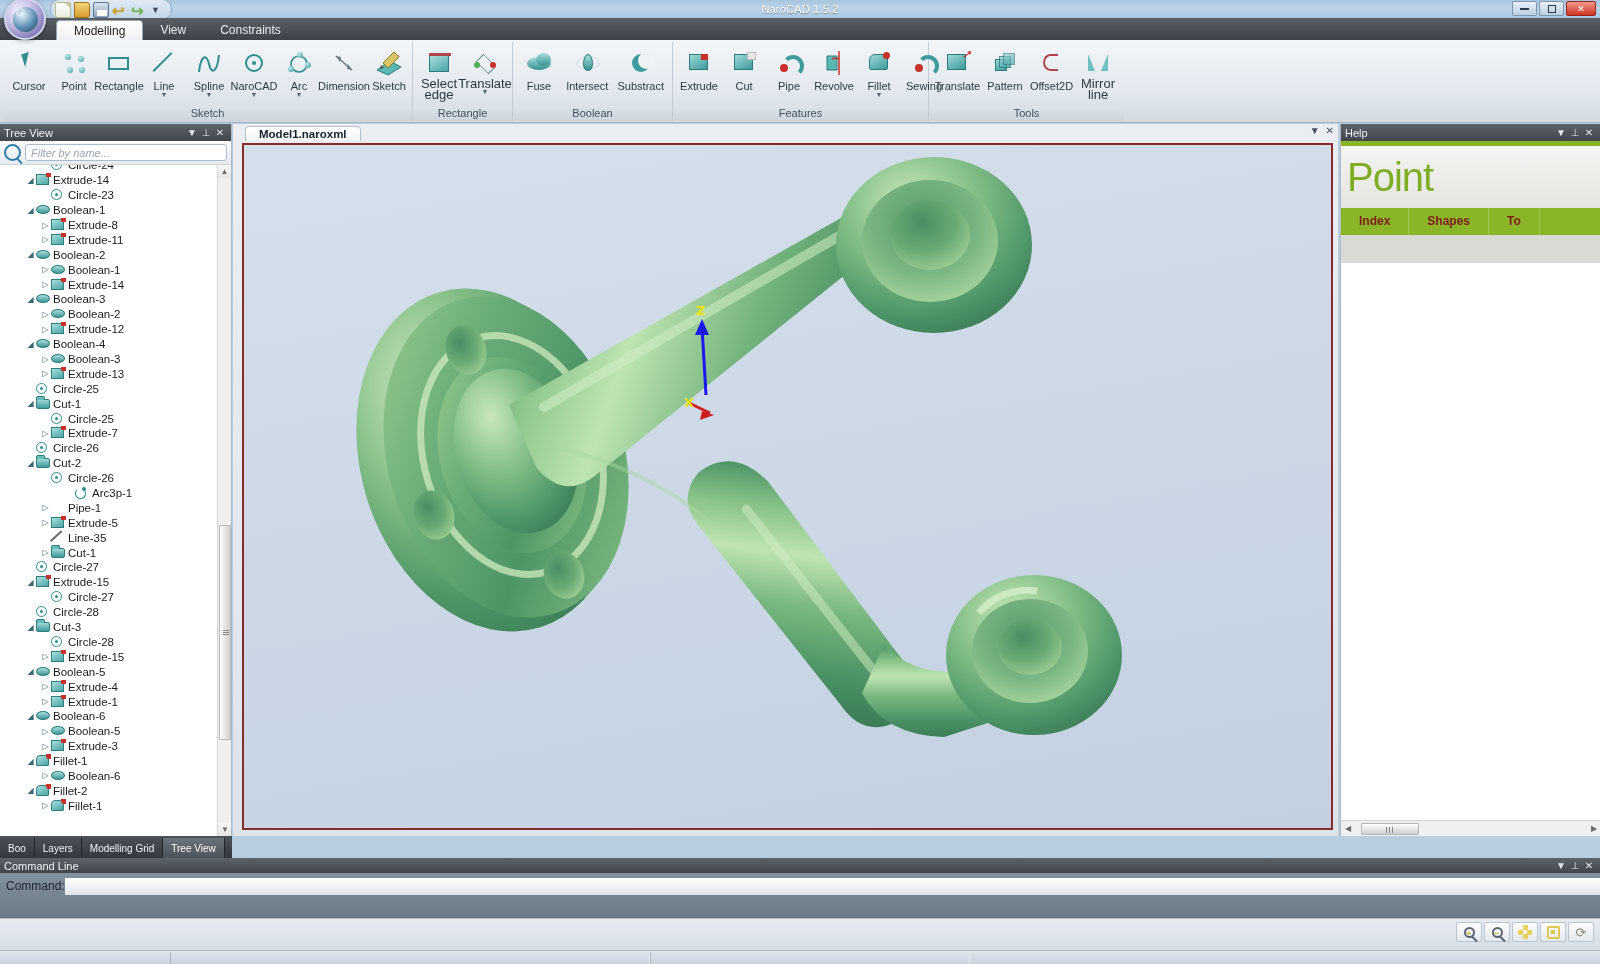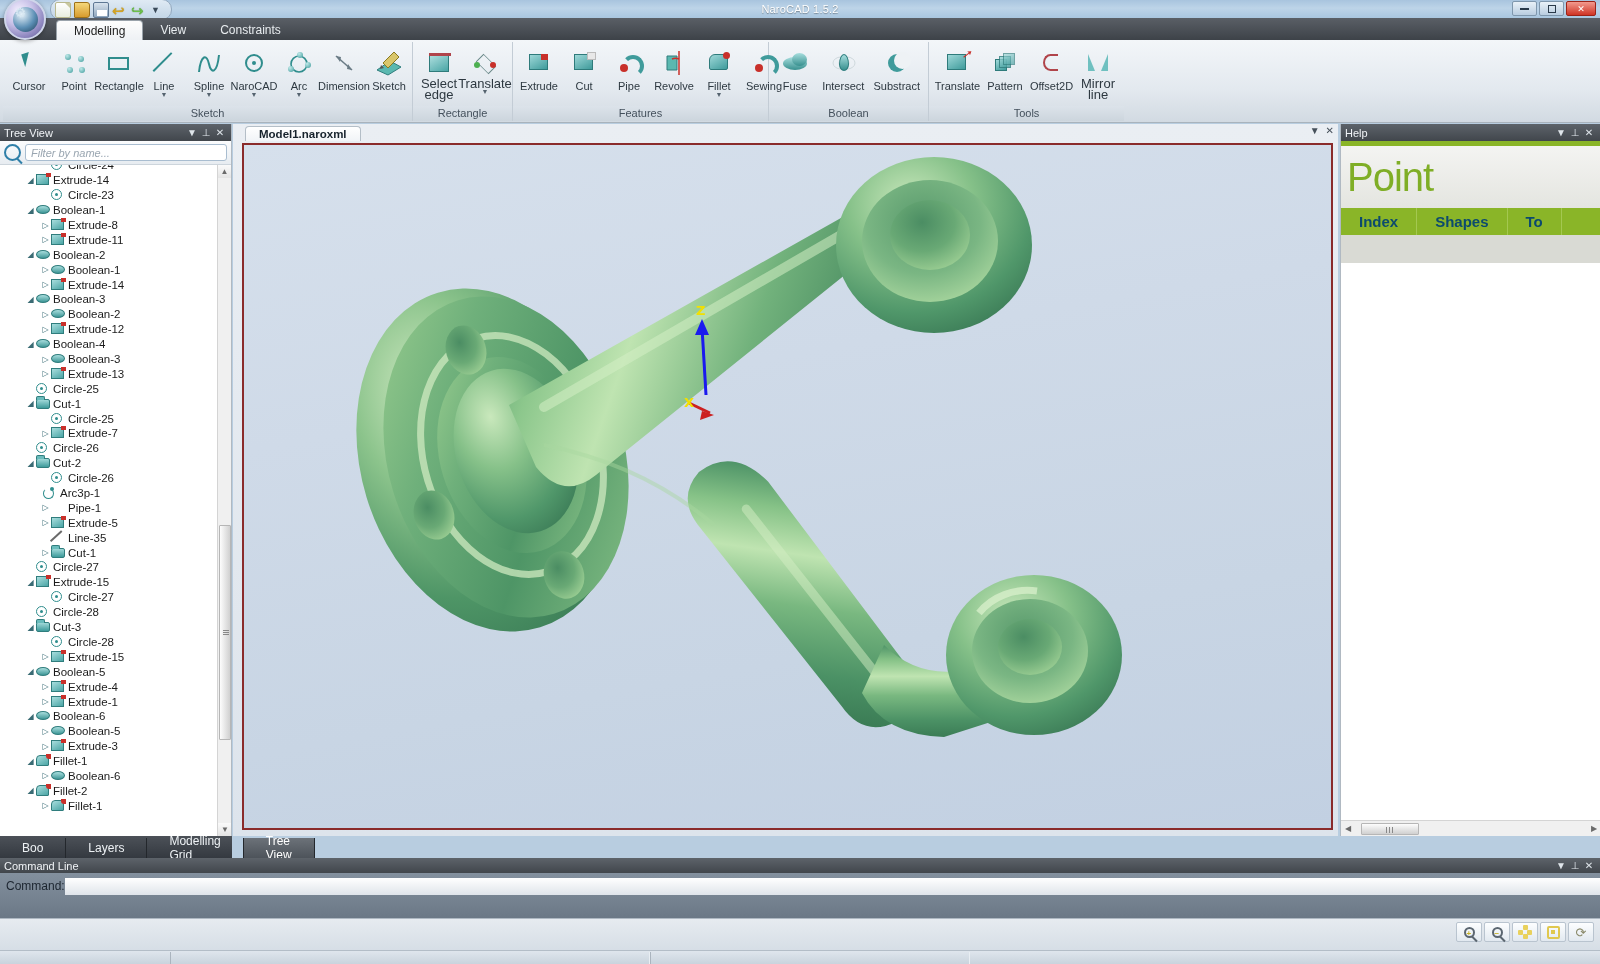--- a/index.html
+++ b/index.html
@@ -173,21 +173,21 @@
   .ic-line{width:12px;height:12px;position:relative;}
   .ic-line:before{content:'';position:absolute;left:0;bottom:2px;width:15px;height:1.6px;background:#6a6a6a;transform:rotate(-42deg);transform-origin:left bottom;}
   .ic-pipe-empty{width:12px;height:12px;}
   .ic-fillet{width:13px;height:11px;background:linear-gradient(150deg,#a9dede,#4ba5a5);border:1px solid #2f7d7d;border-radius:4px 1px 1px 1px;}
   .ic-fillet:after{content:'';position:absolute;right:-1px;top:-1px;width:5px;height:5px;background:#c8302a;border-radius:0 0 0 3px;}
 
   .panel-tabs{
     position:absolute;left:0;top:836px;width:232px;height:22px;
     background:linear-gradient(180deg,#4c5158,#343940);display:flex;align-items:flex-end;
   }
-  .ptab{height:20px;padding:0 22px;font-size:12px;color:#eef2f5;display:flex;align-items:center;cursor:pointer;border-right:1px solid #23272c;}
+  .ptab{height:20px;padding:0 8px;font-size:10px;color:#eef2f5;display:flex;align-items:center;cursor:pointer;border-right:1px solid #23272c;}
   .ptab.active{background:linear-gradient(180deg,#6c7279,#4d535a);color:#fff;}
 
   
   .center{position:absolute;left:233px;top:124px;width:1105px;height:712px;background:linear-gradient(180deg,#eaeef3,#dde4ec);}
   .doctabs{height:17px;display:flex;align-items:flex-end;padding-left:12px;position:relative;}
   .doctab{height:15px;padding:0 13px;display:flex;align-items:center;font-size:11.5px;font-weight:bold;color:#16222c;
     background:linear-gradient(180deg,#ffffff,#f1f4f7);border:1px solid #b4bec7;border-bottom:none;border-radius:4px 4px 0 0;cursor:pointer;margin-top:12px;}
   .doc-hdr-btns{position:absolute;right:4px;top:1px;display:flex;gap:6px;}
   .doc-hdr-btns span{font-size:10px;color:#46505a;cursor:pointer;}
   .viewport{
@@ -198,21 +198,21 @@
   }
 
   
   .helppanel{position:absolute;left:1340px;top:124px;width:260px;height:712px;background:#fff;border-left:1px solid #b0b9c2;}
   .help-title{height:17px;background:linear-gradient(180deg,#5d636a,#41464c);display:flex;align-items:center;padding:0 4px;color:#f0f3f6;font-size:11px;}
   .help-title .ptitle{flex:1;}
   .help-green-bar{height:5px;background:#8ab528;}
   .help-hero{height:62px;background:linear-gradient(180deg,#f4f4f2,#e4e5e0);display:flex;align-items:center;padding-left:6px;}
   .help-hero h1{font-size:40px;font-weight:normal;color:#7fae26;line-height:44px;letter-spacing:-1px;}
   .help-navbar{height:27px;background:#8ab528;display:flex;align-items:center;}
-  .help-navbar .nv{padding:0 18px;font-size:15px;font-weight:bold;color:#0c4a6e;border-right:1px solid #a4c851;line-height:27px;cursor:pointer;}
+  .help-navbar .nv{padding:0 18px;font-size:12px;font-weight:bold;color:#7f1d1d;border-right:1px solid #a4c851;line-height:27px;cursor:pointer;}
   .help-subbar{height:28px;background:#d9dad4;}
   .help-content{padding:22px 14px 0 14px;}
   .help-p1{font-size:12.5px;color:#8ab528;line-height:19px;text-align:justify;}
   .help-p1 b{color:#6d9a1e;}
   .help-step{font-size:10.5px;color:#aeb0a7;margin-top:16px;}
   .help-h2{font-size:13px;color:#8ab528;margin-top:42px;}
   .help-p2{font-size:10.5px;color:#aeb0a7;margin-top:26px;}
   .help-p2 b{color:#8ab528;}
   .help-hscroll{position:absolute;left:0;bottom:0;width:260px;height:16px;background:#f0f0f0;border-top:1px solid #d4d4d4;display:flex;align-items:center;}
   .hs-arrow{width:14px;text-align:center;font-size:8px;color:#6a6a6a;}
@@ -384,20 +384,48 @@
                 <span class="r"></span>
               </i>
             </span>
           <span class="lab2">Translate</span>
           <span class="caret">▼</span>
         </div>
       </div>
       <div class="rgroup-title">Rectangle</div>
     </div>
 
+    <div class="rgroup" style="width:160px">
+      <div class="rgroup-body">
+        <div class="rbtn">
+          <span class="ricon">
+              <i class="t-fuse"></i>
+            </span>
+          <span class="lab">Fuse</span>
+        </div>
+        <div class="rbtn">
+          <span class="ricon">
+            <svg width="30" height="30" viewBox="0 0 30 30">
+                <ellipse cx="13" cy="15" rx="8" ry="6" fill="none" stroke="#cfd9dd"></ellipse>
+                <ellipse cx="19" cy="15" rx="8" ry="6" fill="none" stroke="#cfd9dd"></ellipse>
+              </svg>
+            <i class="t-leaf"></i>
+          </span>
+          <span class="lab">Intersect</span>
+        </div>
+        <div class="rbtn">
+          <span class="ricon">
+              <i class="t-moon"></i>
+            </span>
+          <span class="lab">Substract</span>
+        </div>
+      </div>
+      <div class="rgroup-title">Boolean</div>
+    </div>
+
     <div class="rgroup" style="width:256px">
       <div class="rgroup-body">
         <div class="rbtn">
           <span class="ricon">
               <i class="t-cube red"></i>
             </span>
           <span class="lab">Extrude</span>
         </div>
         <div class="rbtn">
           <span class="ricon">
@@ -431,48 +459,20 @@
           <span class="caret">▼</span>
         </div>
         <div class="rbtn">
           <span class="ricon">
               <i class="t-pipe"></i>
             </span>
           <span class="lab">Sewing</span>
         </div>
       </div>
       <div class="rgroup-title">Features</div>
-    </div>
-
-    <div class="rgroup" style="width:160px">
-      <div class="rgroup-body">
-        <div class="rbtn">
-          <span class="ricon">
-              <i class="t-fuse"></i>
-            </span>
-          <span class="lab">Fuse</span>
-        </div>
-        <div class="rbtn">
-          <span class="ricon">
-            <svg width="30" height="30" viewBox="0 0 30 30">
-                <ellipse cx="13" cy="15" rx="8" ry="6" fill="none" stroke="#cfd9dd"></ellipse>
-                <ellipse cx="19" cy="15" rx="8" ry="6" fill="none" stroke="#cfd9dd"></ellipse>
-              </svg>
-            <i class="t-leaf"></i>
-          </span>
-          <span class="lab">Intersect</span>
-        </div>
-        <div class="rbtn">
-          <span class="ricon">
-              <i class="t-moon"></i>
-            </span>
-          <span class="lab">Substract</span>
-        </div>
-      </div>
-      <div class="rgroup-title">Boolean</div>
     </div>
 
     <div class="rgroup" style="width:195px">
       <div class="rgroup-body">
         <div class="rbtn">
           <span class="ricon">
             <i class="t-cube"></i>
             <i style="position:absolute;right:1px;top:1px;color:#c8302a;font-size:12px;line-height:10px">➚</i>
           </span>
           <span class="lab">Translate</span>
@@ -665,21 +665,21 @@
             </span>
             <span>Cut-2</span>
           </div>
           <div class="trow" style="padding-left: 40px;">
             <span class="tw"></span>
             <span class="ticon">
               <i class="ic-circle" style="display: block;"></i>
             </span>
             <span>Circle-26</span>
           </div>
-          <div class="trow" style="padding-left: 32px;">
+          <div class="trow" style="padding-left: 64px;">
             <span class="tw"></span>
             <span class="ticon">
               <i class="ic-arc" style="display: block;"></i>
             </span>
             <span>Arc3p-1</span>
           </div>
           <div class="trow" style="padding-left: 40px;">
             <span class="tw">▷</span>
             <span class="ticon">
               <i class="ic-pipe-empty" style="display: block;"></i>

